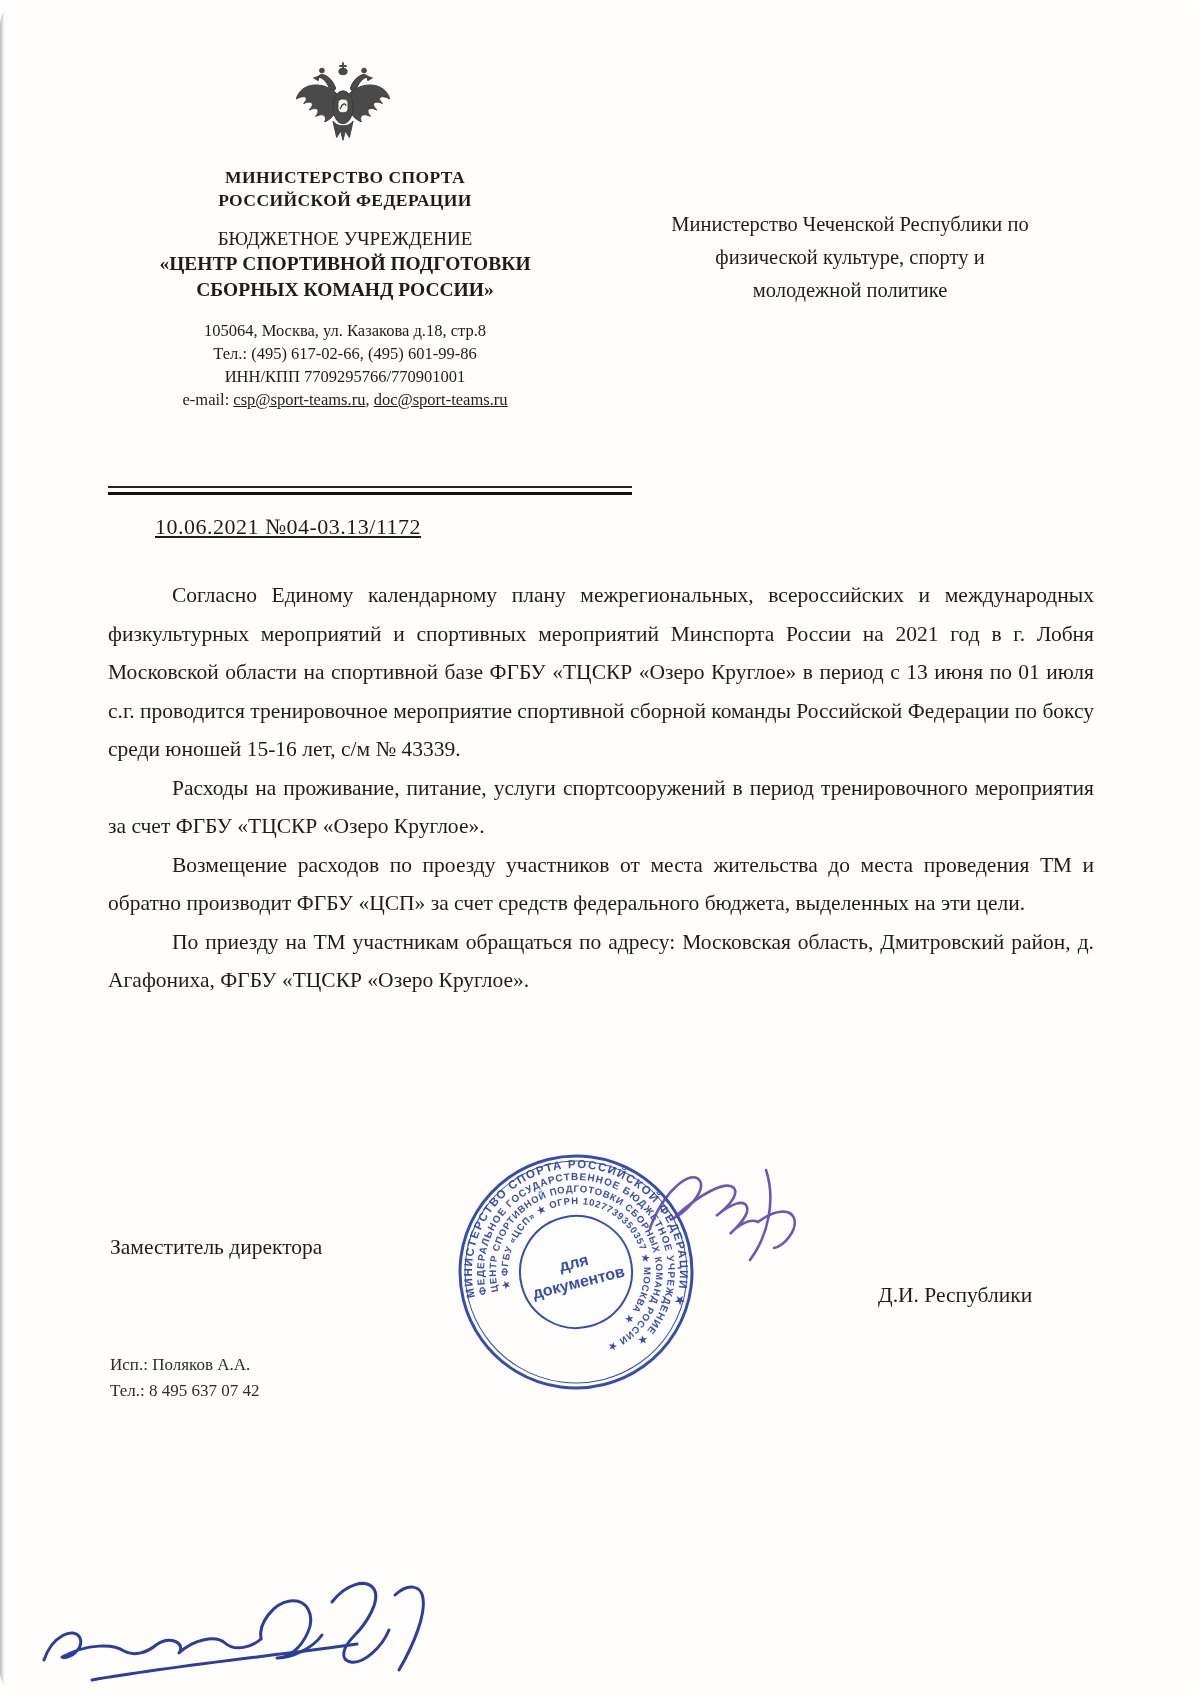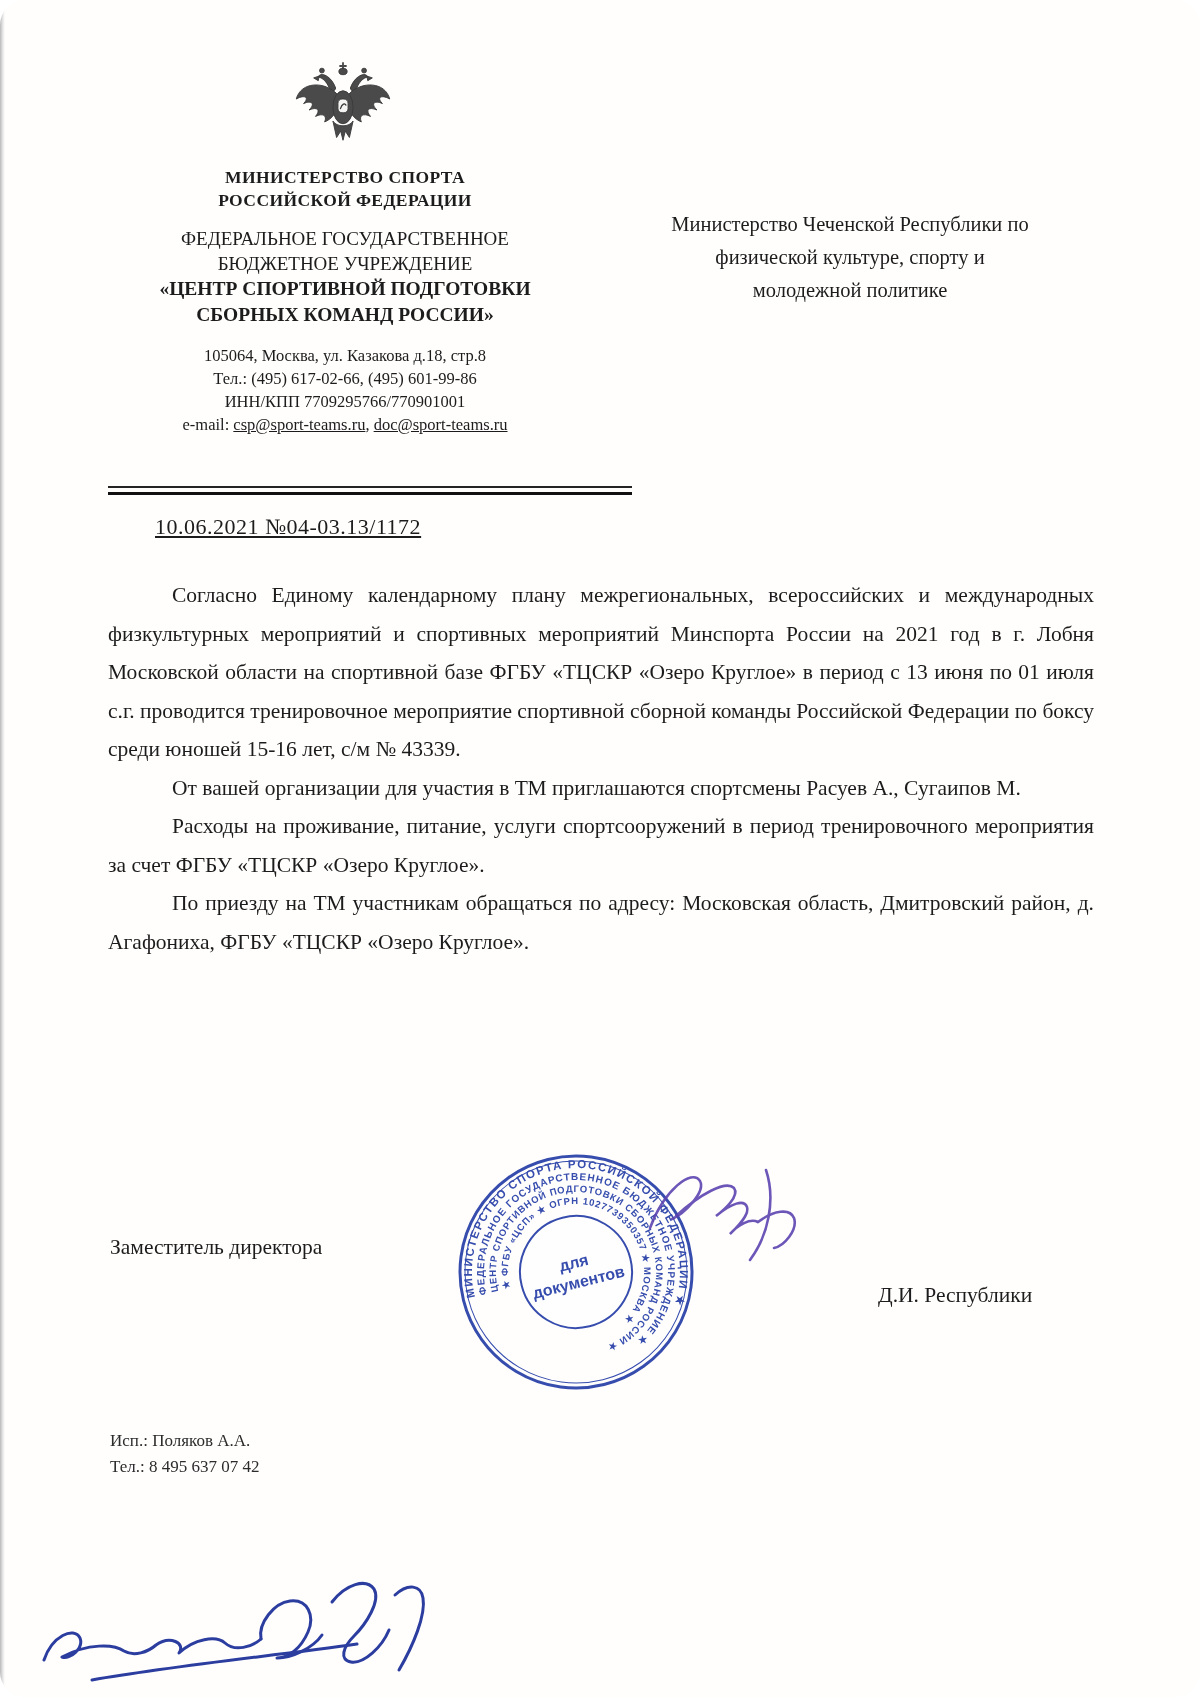--- a/index.html
+++ b/index.html
@@ -34,21 +34,21 @@
   
   .sig-position{position:absolute;left:110px;top:1225px;font-size:21.5px;margin-top:10px;}
   .sig-name{position:absolute;left:878px;top:1283px;font-size:21.5px;}
   
   .stamp{position:absolute;left:450px;top:1146px;width:252px;height:252px;
     transform:rotate(-14deg);opacity:.93;}
   
   .autograph-top{position:absolute;left:638px;top:1148px;width:190px;height:130px;}
   .autograph-bottom{position:absolute;left:22px;top:1540px;width:460px;height:150px;}
   
-  .footer{position:absolute;left:110px;top:1428px;font-size:17px;line-height:26px;color:#2c2c2c;}
+  .footer{position:absolute;left:110px;top:1352px;font-size:17px;line-height:26px;color:#2c2c2c;}
 </style>
 </head>
 <body>
 
 <div class="page">
   <div class="scan-edge"></div>
 
   <svg class="emblem" viewBox="0 0 120 110" aria-hidden="true">
     <g fill="#4a4a4a" stroke="#3a3a3a" stroke-width="1">
       <path d="M59 3 l2 0 0 3 3 0 0 2 -3 0 0 3 -2 0 0 -3 -3 0 0 -2 3 0 z" stroke="none"></path>
@@ -65,21 +65,20 @@
       <path d="M49 67 C53 74 67 74 71 67 L67 85 L62.5 78 L60 88 L57.5 78 L53 85 Z"></path>
       <rect x="54.5" y="43" width="11" height="15" rx="4.5" fill="#f4f4f2" stroke="#3a3a3a"></rect>
       <path d="M57 54 C59 48 62 47 63.5 50" fill="none" stroke="#3a3a3a" stroke-width="1.4"></path>
     </g>
   </svg>
 
   <div class="left-col">
     <div class="ministry-line">МИНИСТЕРСТВО СПОРТА</div>
     <div class="ministry-line">РОССИЙСКОЙ ФЕДЕРАЦИИ</div>
     <div class="org-gap"></div>
-    <div class="org-reg">ФЕДЕРАЛЬНОЕ ГОСУДАРСТВЕННОЕ</div>
     <div class="org-reg">БЮДЖЕТНОЕ УЧРЕЖДЕНИЕ</div>
     <div class="org-bold">«ЦЕНТР СПОРТИВНОЙ ПОДГОТОВКИ</div>
     <div class="org-bold">СБОРНЫХ КОМАНД РОССИИ»</div>
     <div class="addr-gap"></div>
     <div class="addr-line">105064, Москва, ул. Казакова д.18, стр.8</div>
     <div class="addr-line">Тел.: (495) 617-02-66, (495) 601-99-86</div>
     <div class="addr-line">ИНН/КПП 7709295766/770901001</div>
     <div class="addr-line"><span>e-mail: </span><span class="email-link">csp@sport-teams.ru</span><span>, </span><span class="email-link">doc@sport-teams.ru</span></div>
   </div>
 
@@ -88,22 +87,22 @@
     <div>физической культуре, спорту и</div>
     <div>молодежной политике</div>
   </div>
 
   <div class="rule"></div>
 
   <div class="refline">10.06.2021 №04-03.13/1172</div>
 
   <div class="body-text">
     <p>Согласно Единому календарному плану межрегиональных, всероссийских и международных физкультурных мероприятий и спортивных мероприятий Минспорта России на 2021 год в г. Лобня Московской области на спортивной базе ФГБУ «ТЦСКР «Озеро Круглое» в период с 13 июня по 01 июля с.г. проводится тренировочное мероприятие спортивной сборной команды Российской Федерации по боксу среди юношей 15-16 лет, с/м № 43339.</p>
-    <p>От вашей организации для участия в ТМ приглашаются спортсмены Расуев А., Сугаипов М.</p>
     <p>Расходы на проживание, питание, услуги спортсооружений в период тренировочного мероприятия за счет ФГБУ «ТЦСКР «Озеро Круглое».</p>
+    <p>Возмещение расходов по проезду участников от места жительства до места проведения ТМ и обратно производит ФГБУ «ЦСП» за счет средств федерального бюджета, выделенных на эти цели.</p>
     <p>По приезду на ТМ участникам обращаться по адресу: Московская область, Дмитровский район, д. Агафониха, ФГБУ «ТЦСКР «Озеро Круглое».</p>
   </div>
 
   <div class="sig-position">Заместитель директора</div>
   <div class="sig-name">Д.И. Республики</div>
 
   <svg class="stamp" viewBox="0 0 252 252">
     <defs>
       <path id="r1" d="M 22,126 a 104,104 0 1,1 208,0 a 104,104 0 1,1 -208,0"></path>
       <path id="r2" d="M 34,126 a 92,92 0 1,1 184,0 a 92,92 0 1,1 -184,0"></path>

